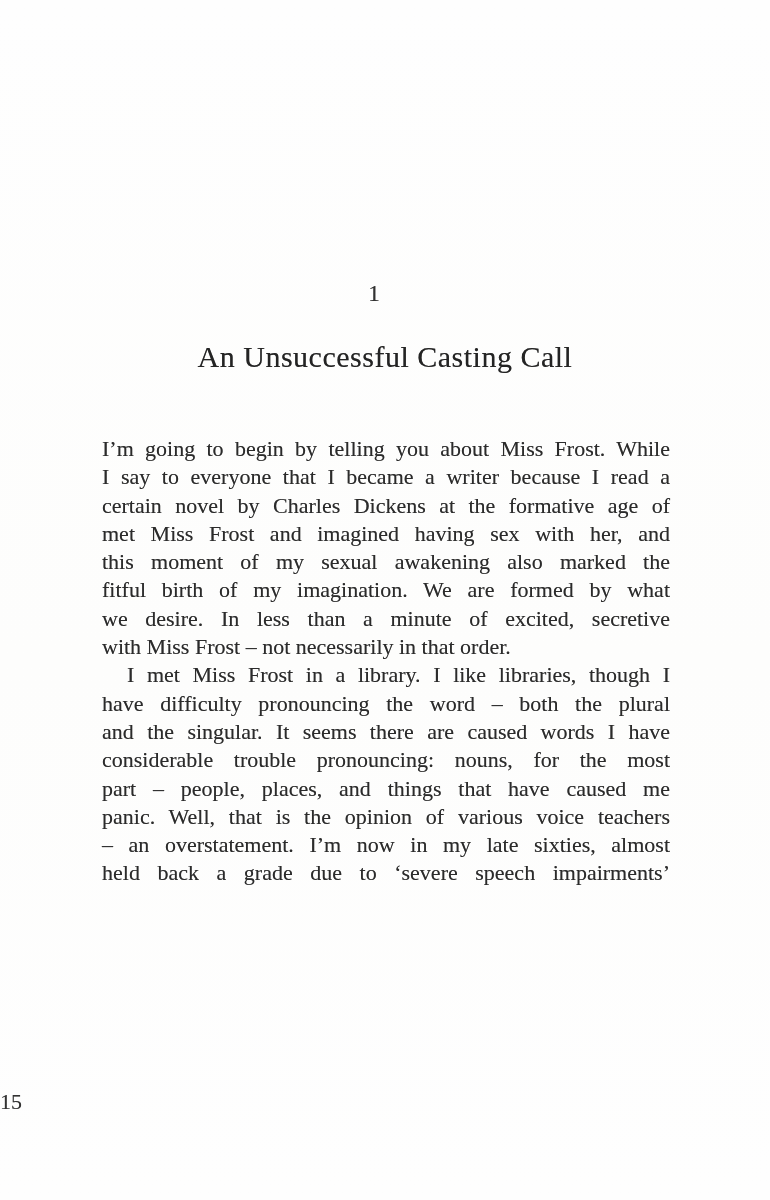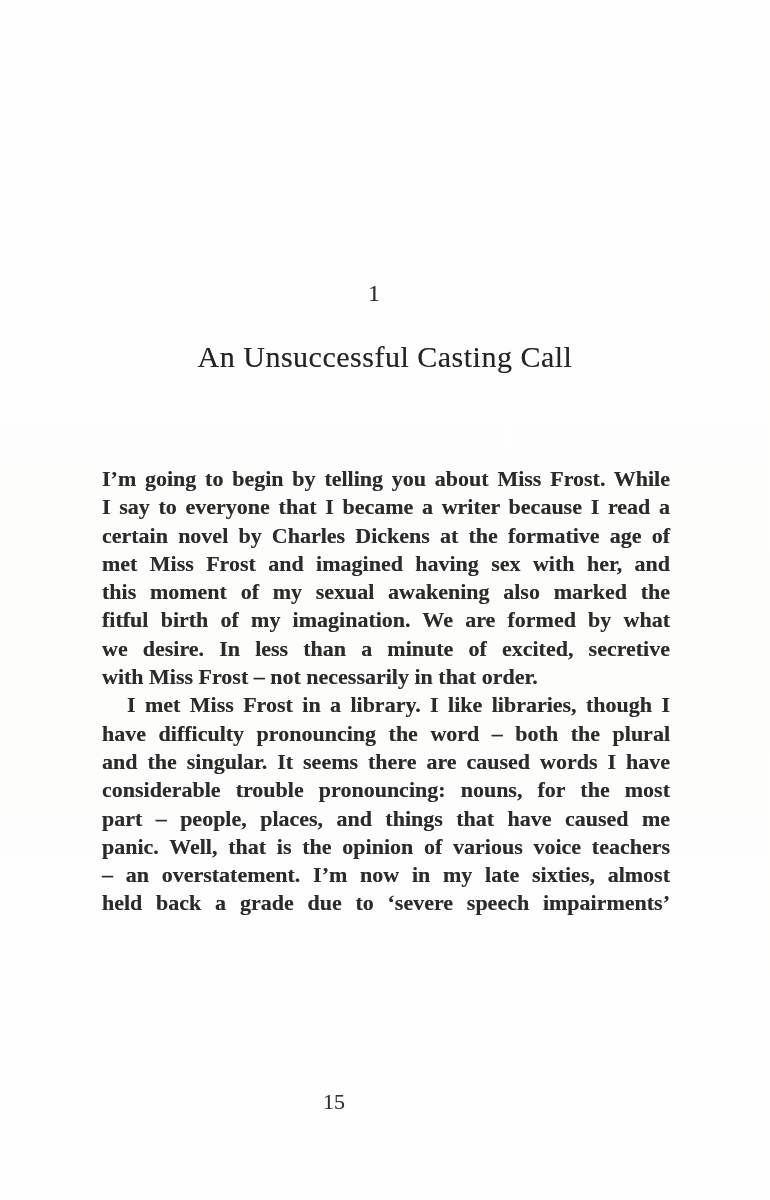--- a/index.html
+++ b/index.html
@@ -35,45 +35,44 @@
     width: 770px;
     text-align: center;
     font-size: 30px;
     line-height: 1.25;
     letter-spacing: 0.5px;
     color: #242424;
     text-shadow: 0 0 0.6px rgba(40,40,40,0.5);
   }
   .body-text {
     position: absolute;
-    top: 465px;
+    top: 435px;
     left: 102px;
     width: 568px;
     font-size: 22px;
     line-height: 28.3px;
     text-shadow: 0 0 0.5px rgba(40,40,40,0.45);
-    font-weight: bold;
   }
   .line {
     text-align: justify;
     text-align-last: justify;
     white-space: normal;
   }
   .line.loose {
     text-align-last: auto;
   }
   .line.indent {
     text-indent: 25px;
   }
   .folio {
     position: absolute;
     top: 1089px;
     left: 0;
     width: 668px;
-    text-align: center;
+    text-align: left;
     font-size: 22px;
     line-height: 1.2;
     color: #323232;
     text-shadow: 0 0 0.5px rgba(40,40,40,0.45);
   }
 </style>
 </head>
 <body>
 
 <div class="page">

